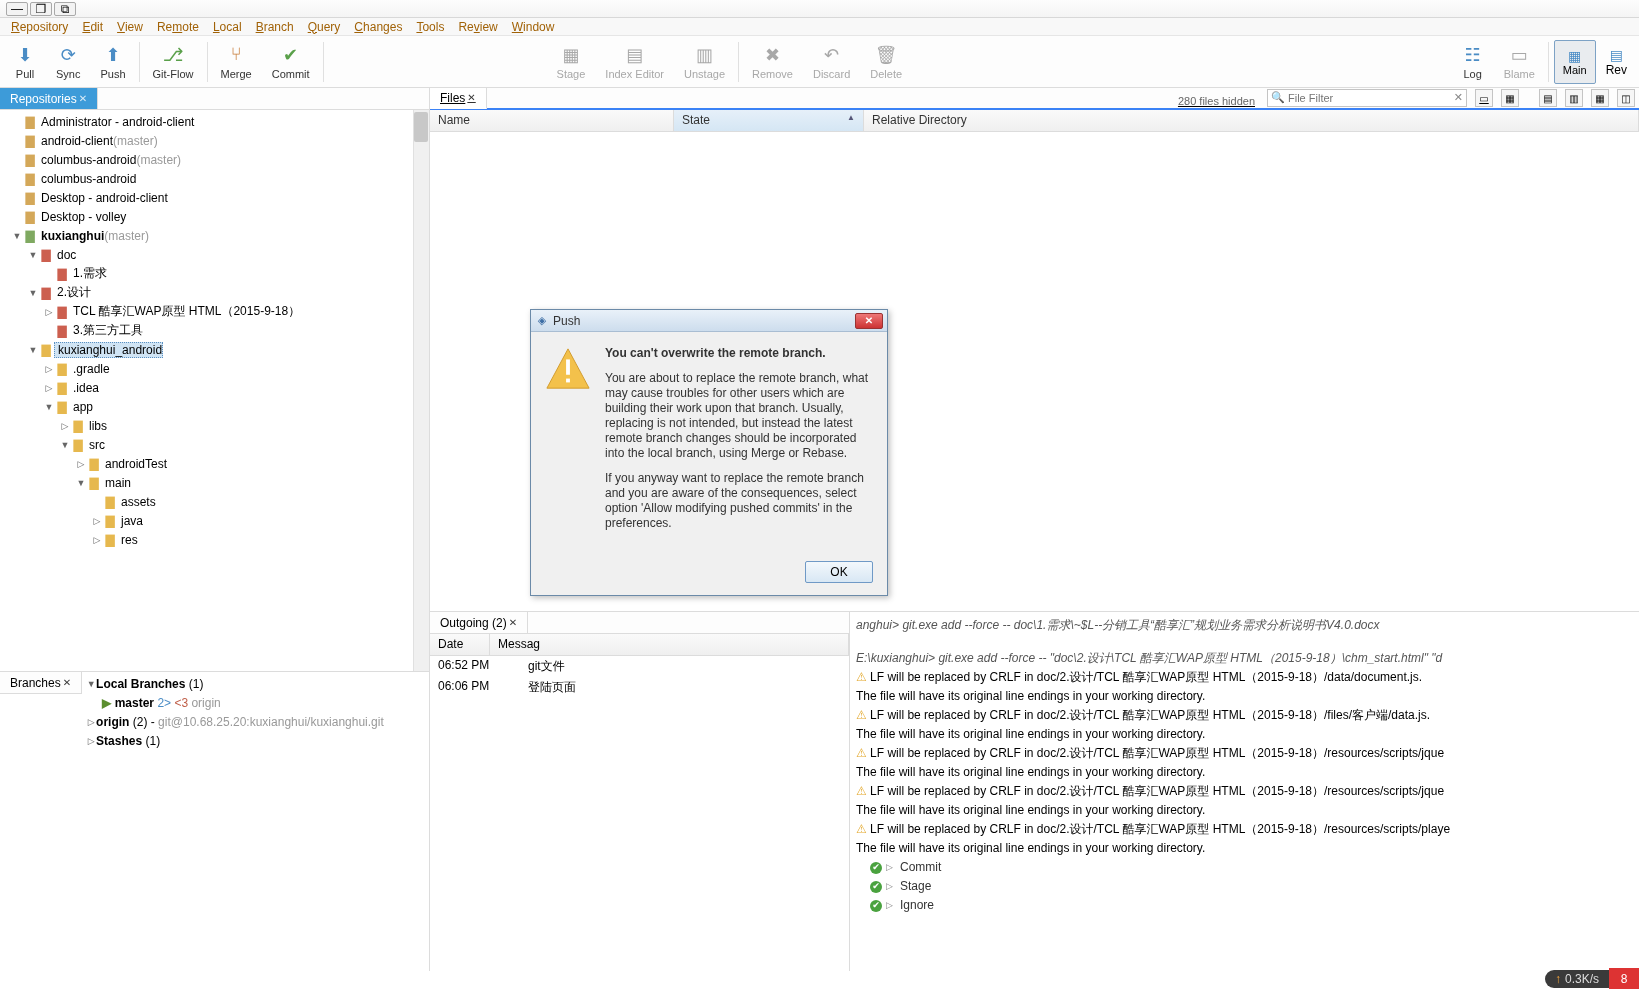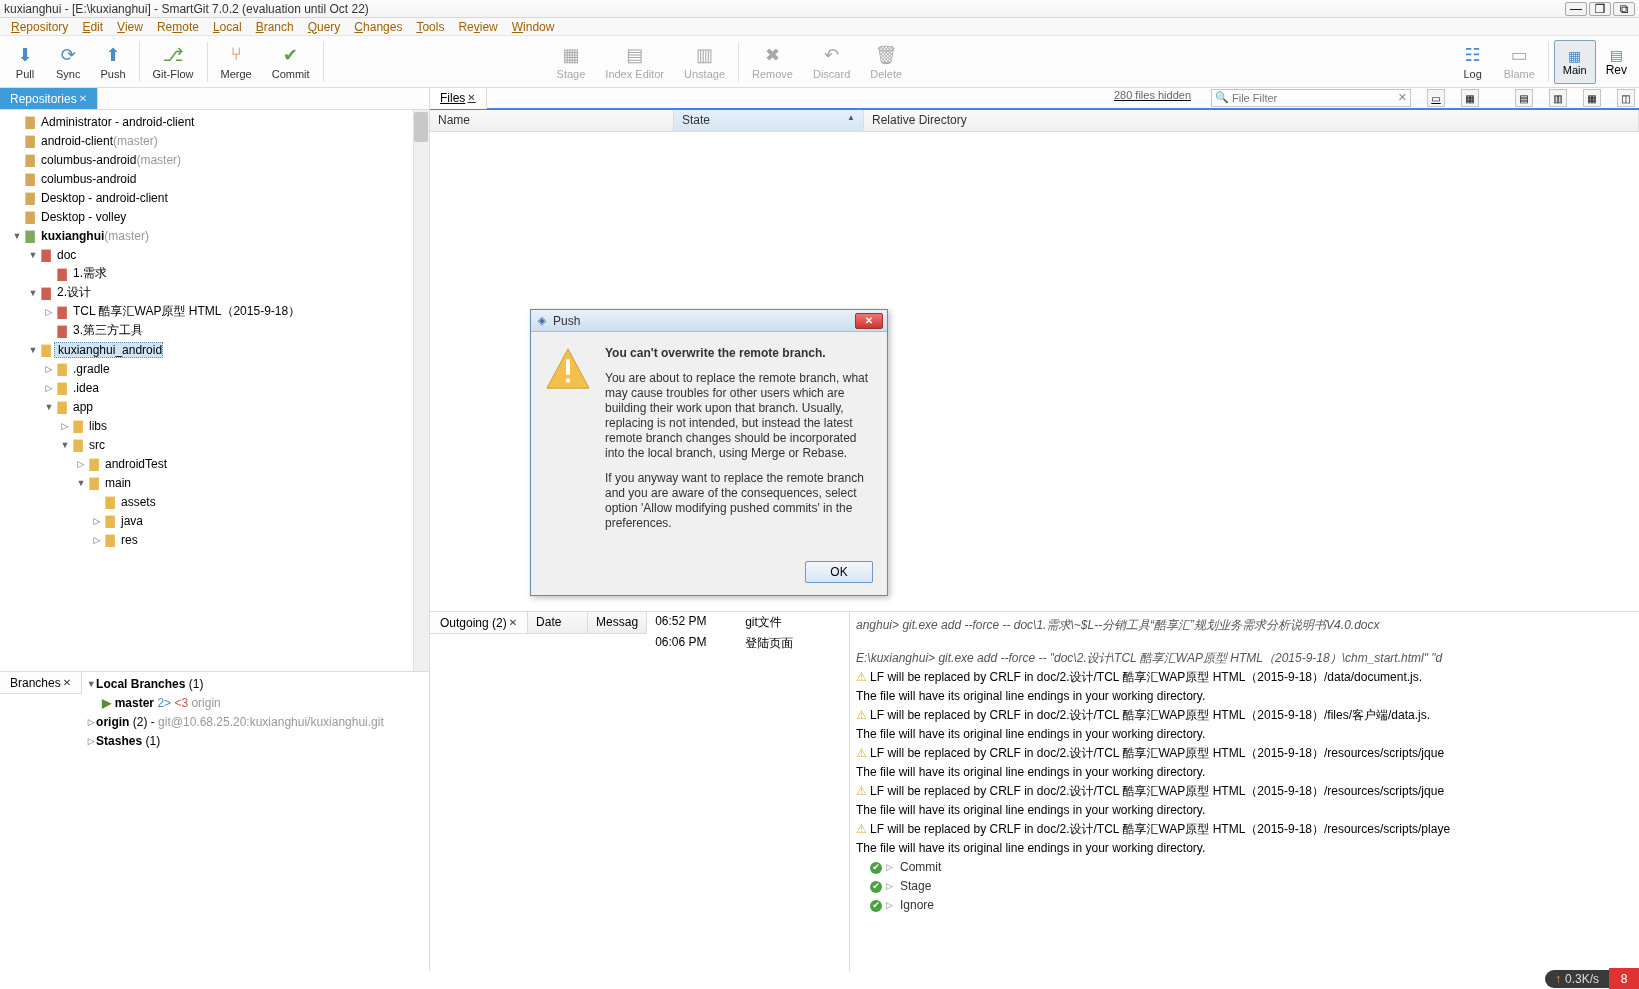--- a/index.html
+++ b/index.html
@@ -46,35 +46,35 @@
 .scrollthumb { position:absolute; right:1px; top:2px; width:14px; height:30px; background:#c8c8c8; border-radius:2px;}
 
 .branches { height:300px; border-top:1px solid #dcdcdc; display:flex; flex-direction:row; }
 .branches .tree { flex:1; }
 .branches .row { padding-left:4px; }
 .barrow { color:#5b8e2f; font-weight:bold; }
 
 .rightcol { flex:1; display:flex; flex-direction:column; }
 .filesbar { height:22px; border-bottom:2px solid #3b82f6; display:flex; align-items:center; background:#fdfdfd;text-decoration:underline; }
 .filesbar .tab { background:#fff; border-bottom:1px solid #fff; }
-.filesbar .right { margin-left:auto; display:flex; align-items:flex-start; gap:16px; padding-right:4px;}
+.filesbar .right { margin-left:auto; display:flex; align-items:flex-end; gap:8px; padding-right:4px;}
 .filter { border:1px solid #c4c4c4; width:200px; height:18px; padding:0 18px 0 20px; position:relative; background:#fff;}
 .filter .sic { position:absolute; left:3px; top:1px; color:#888; font-size:11px;}
 .filter .cic { position:absolute; right:3px; top:1px; color:#888; font-size:11px;}
 .filter input { border:none; width:100%; height:100%; outline:none; font-size:11px; color:#888;}
 .ibtn { width:18px; height:18px; border:1px solid #c4c4c4; display:inline-flex; align-items:center; justify-content:center; font-size:10px; background:#f6f6f6;}
 .hiddentxt { color:#666; font-size:11px; margin-right:4px;}
 
 .colheaders { height:22px; border-bottom:1px solid #dcdcdc; display:flex; background:linear-gradient(#fafafa,#efefef); }
 .colheaders .col { border-right:1px solid #dcdcdc; padding:3px 8px; color:#333; }
 .colheaders .col.sorted { background:linear-gradient(#e6f0f9,#d5e6f4);}
 .filesarea { flex:1; background:#fff; }
 
 .bottomsplit { display:flex; height:360px; border-top:1px solid #dcdcdc; }
-.outgoing { width:420px; border-right:1px solid #dcdcdc; display:flex; flex-direction:row; }
+.outgoing { width:420px; border-right:1px solid #dcdcdc; display:flex; flex-direction:column; }
 .outgoing .oh { height:22px; border-bottom:1px solid #dcdcdc; display:flex; background:linear-gradient(#fafafa,#efefef);}
 .outgoing .oh .ocol { padding:3px 8px; border-right:1px solid #dcdcdc; }
 .outgoing .obody { flex:1; background:#fff; }
 .outgoing .obody .orow { display:flex; padding:2px 8px; }
 .outgoing .obody .orow .t { width:90px; }
 
 .logarea { flex:1; overflow:auto; background:#fff; padding:4px 6px; font-size:11.5px; line-height:19px; }
 .logarea .cmd { font-style:italic; color:#555; }
 .logarea .warn::before { content:"⚠ "; color:#e3a82c; }
 .logarea .ok { color:#333; display:flex; align-items:center; gap:4px;}
@@ -98,21 +98,20 @@
 
 .statusbar { position:absolute; bottom:0; right:0; height:20px; display:flex; align-items:center; }
 .netbadge { background:#3a3a3a; color:#ddd; padding:2px 10px; border-radius:10px 0 0 10px; font-size:11px; display:flex; align-items:center; gap:4px;}
 .netbadge .up { color:#f2a23a;}
 .redbadge { width:30px; height:22px; background:#d33; color:#fff; display:flex; align-items:center; justify-content:center; font-size:12px;}
 </style>
 </head>
 <body>
 
 <div class="titlebar">
-  <span class="title">kuxianghui - [E:\kuxianghui] - SmartGit 7.0.2 (evaluation until Oct 22)</span>
   <span class="winbtn">—</span>
   <span class="winbtn">❐</span>
   <span class="winbtn">⧉</span>
 </div>
 
 <div class="menubar">
   <span class="mitem"><u>R</u><span>epository</span></span>
   <span class="mitem"><u>E</u>dit</span>
   <span class="mitem"><u>V</u>iew</span>
   <span class="mitem">Re<u>m</u>ote</span>

